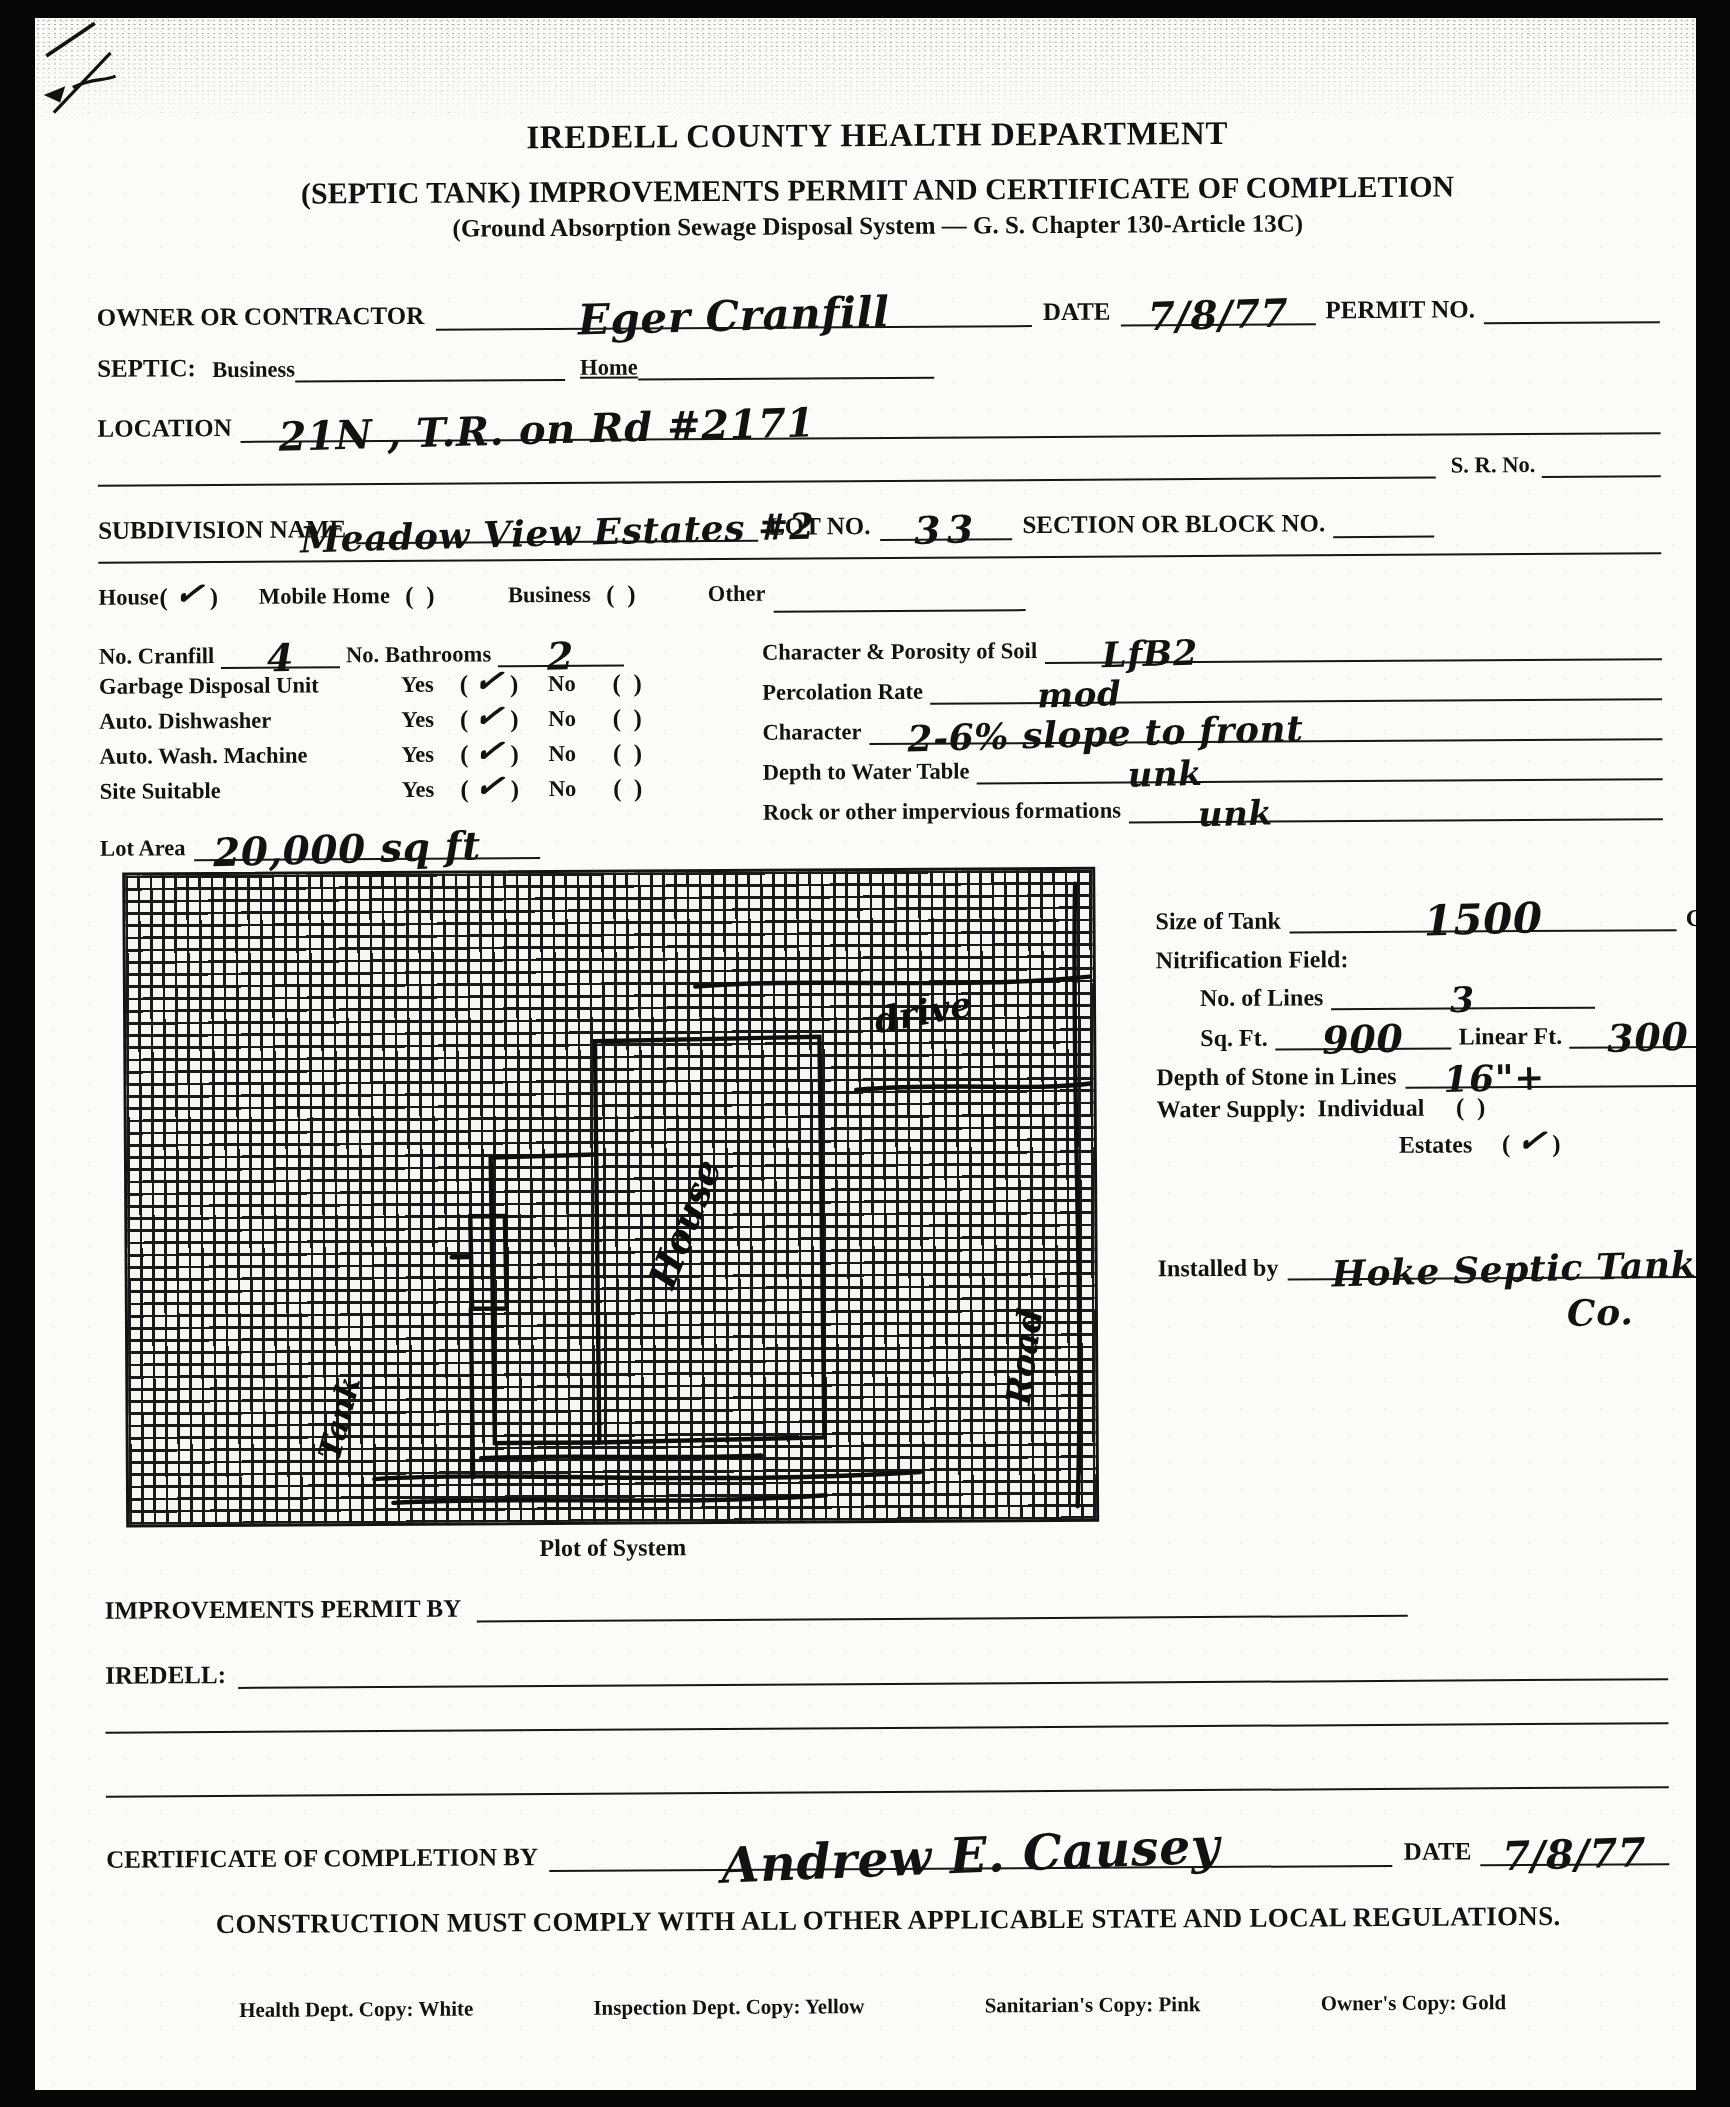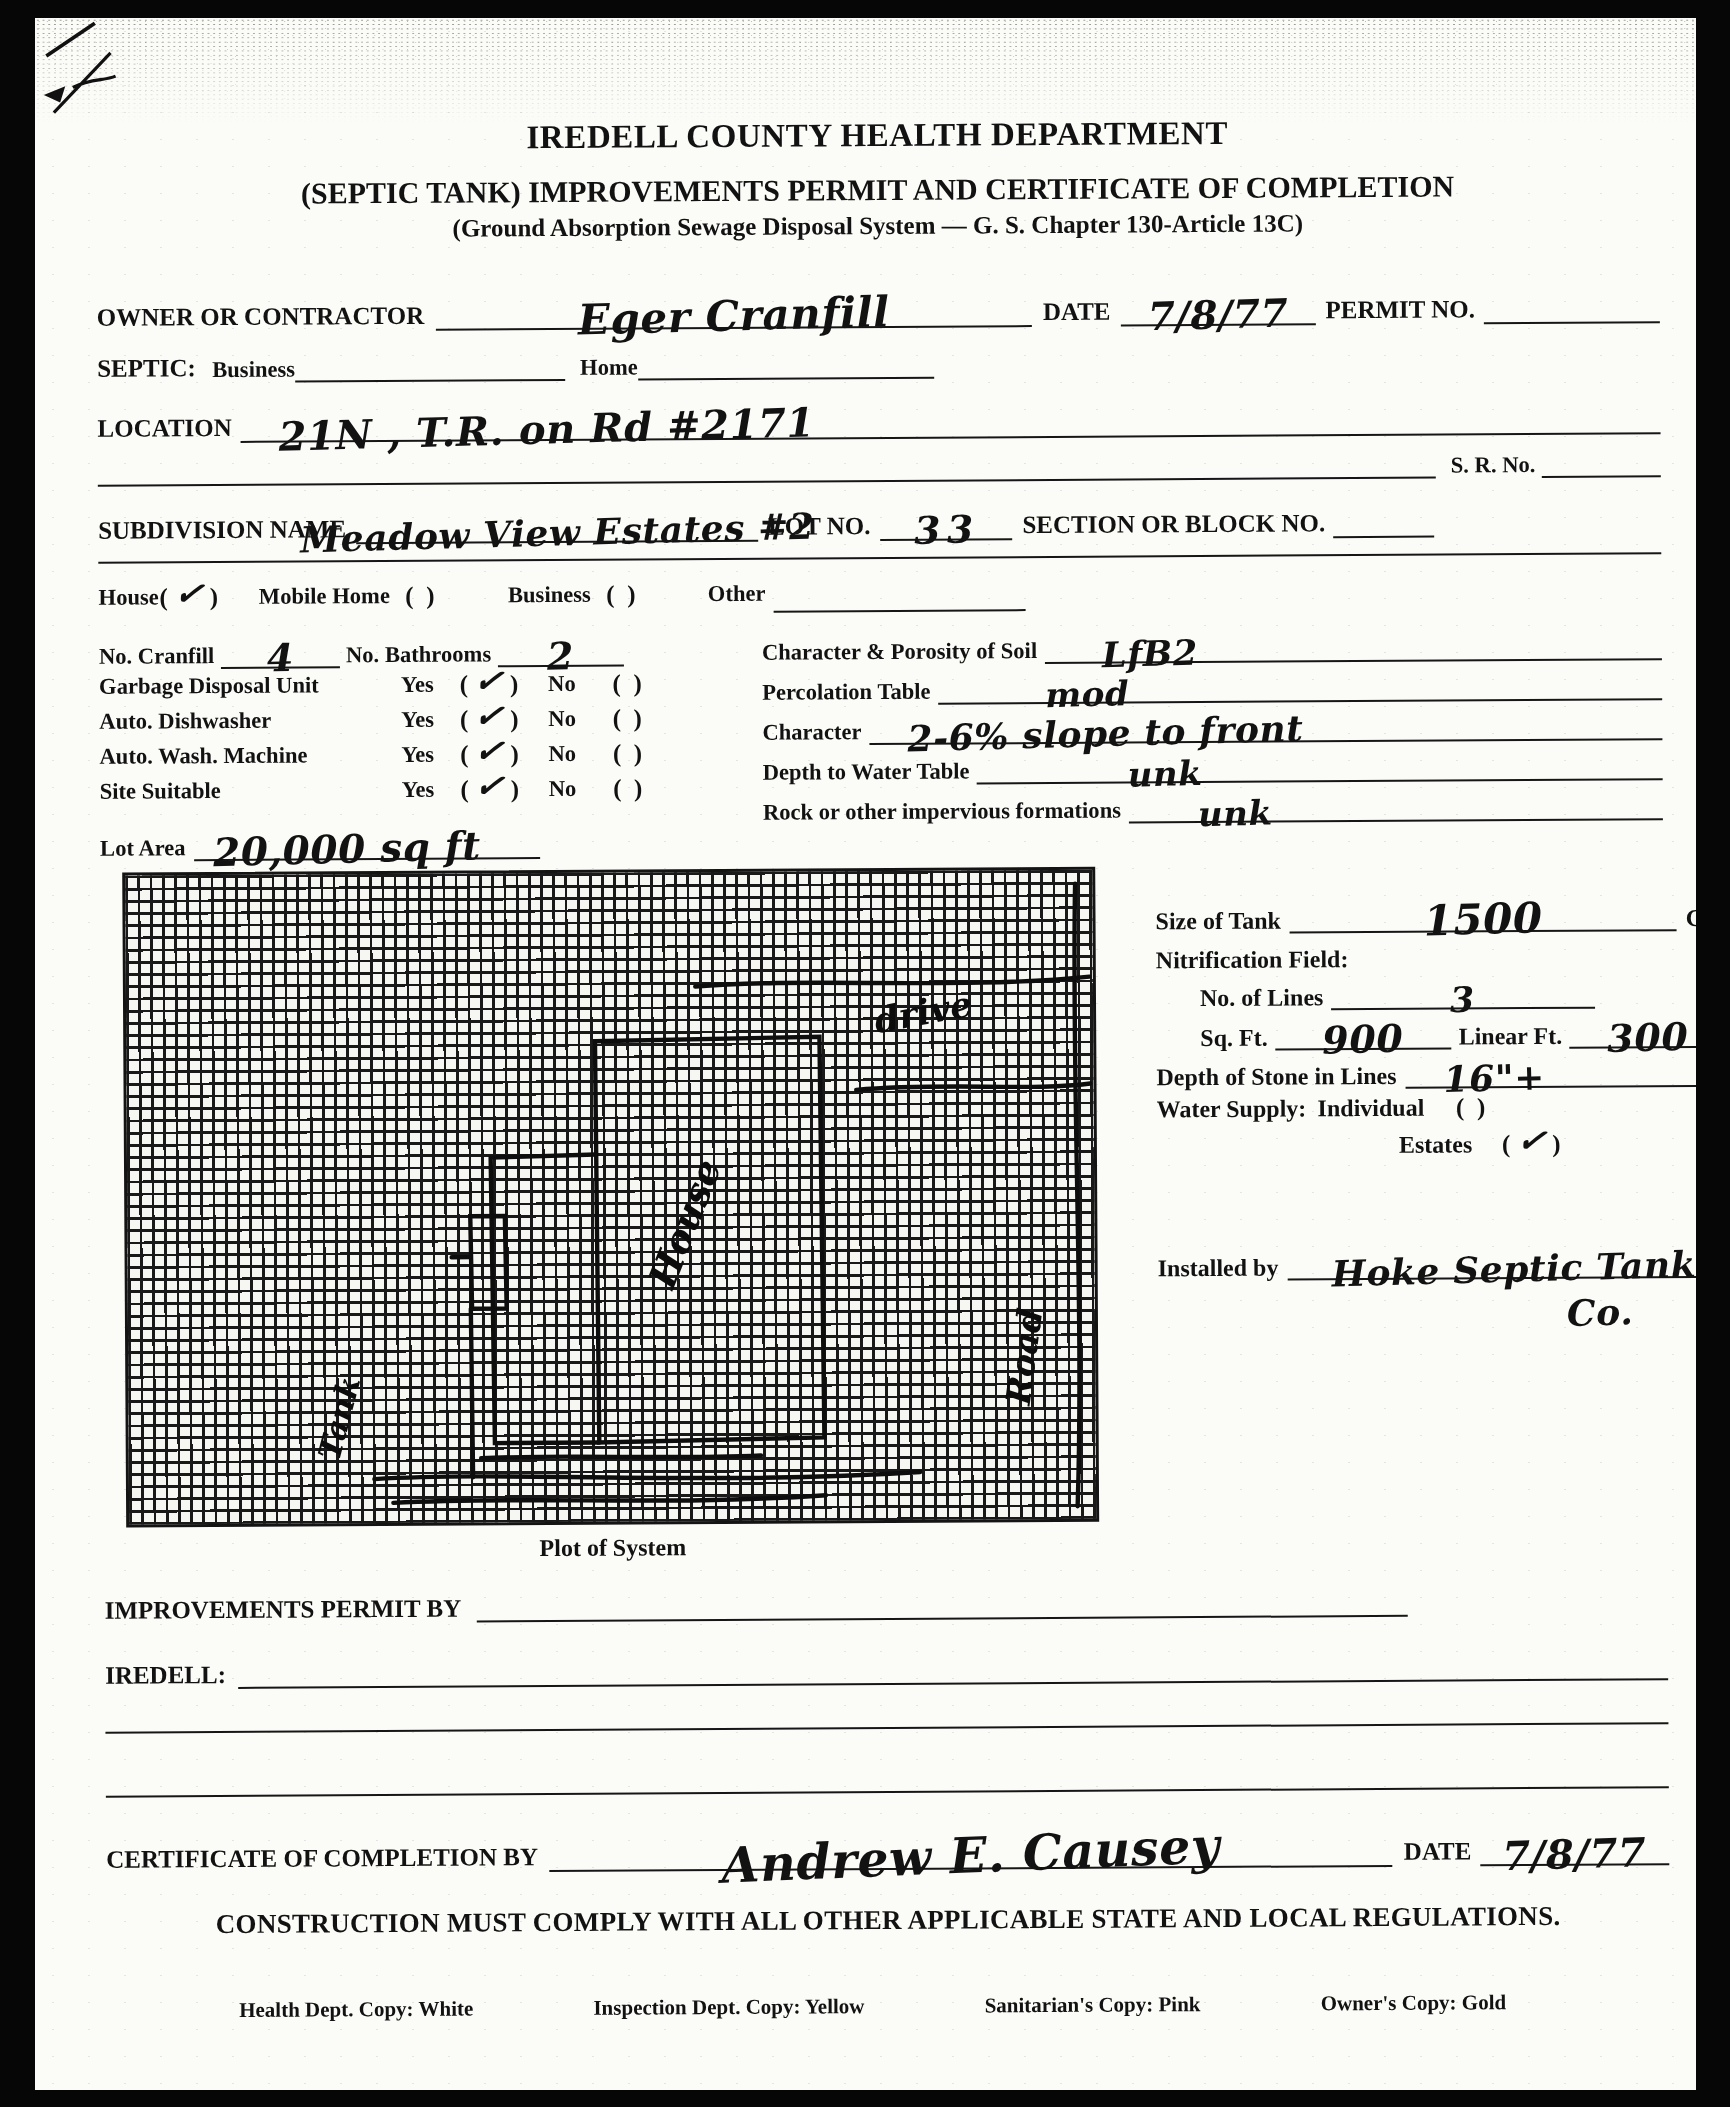--- a/index.html
+++ b/index.html
@@ -107,21 +107,21 @@
         <span class="hw" style="font-size:39px;">7/8/77</span>
       </span>
       <span class="lbl">PERMIT NO.</span>
       <span class="fill" style="width:176px;margin-left:8.8px;"></span>
     </div>
 
     <div class="row" style="margin-top:12.6px;height:38px;">
       <span class="lbl">SEPTIC:</span>
       <span class="lbl sm" style="margin-left:16.4px;">Business</span>
       <span class="fill" style="width:270px;"></span>
-      <span class="lbl sm" style="margin-left:15px;">Home</span>
+      <span class="lbl sm" style="margin-left:15px;text-decoration:underline;">Home</span>
       <span class="fill" style="width:296px;"></span>
     </div>
 
     <div class="row" style="margin-top:12.6px;height:48px;">
       <span class="lbl">LOCATION</span>
       <span class="fill grow" style="margin-left:8.8px;justify-content:flex-start;padding-left:38px;">
         <span class="hw" style="font-size:40px;">21N , T.R. on Rd #2171</span>
       </span>
     </div>
 
@@ -218,21 +218,21 @@
       </div>
 
       <div class="rightcol">
         <div class="soilrow">
           <span class="lbl sm">Character &amp; Porosity of Soil</span>
           <span class="fill grow" style="margin-left:7.5px;justify-content:flex-start;padding-left:57px;">
             <span class="hw" style="font-size:35px;">LfB2</span>
           </span>
         </div>
         <div class="soilrow">
-          <span class="lbl sm">Percolation Table</span>
+          <span class="lbl sm">Percolation Rate</span>
           <span class="fill grow" style="margin-left:7.5px;justify-content:flex-start;padding-left:107px;">
             <span class="hw" style="font-size:34px;">mod</span>
           </span>
         </div>
         <div class="soilrow">
           <span class="lbl sm">Character</span>
           <span class="fill grow" style="margin-left:7.5px;justify-content:flex-start;padding-left:38px;">
             <span class="hw" style="font-size:36px;">2-6% slope to front</span>
           </span>
         </div>

